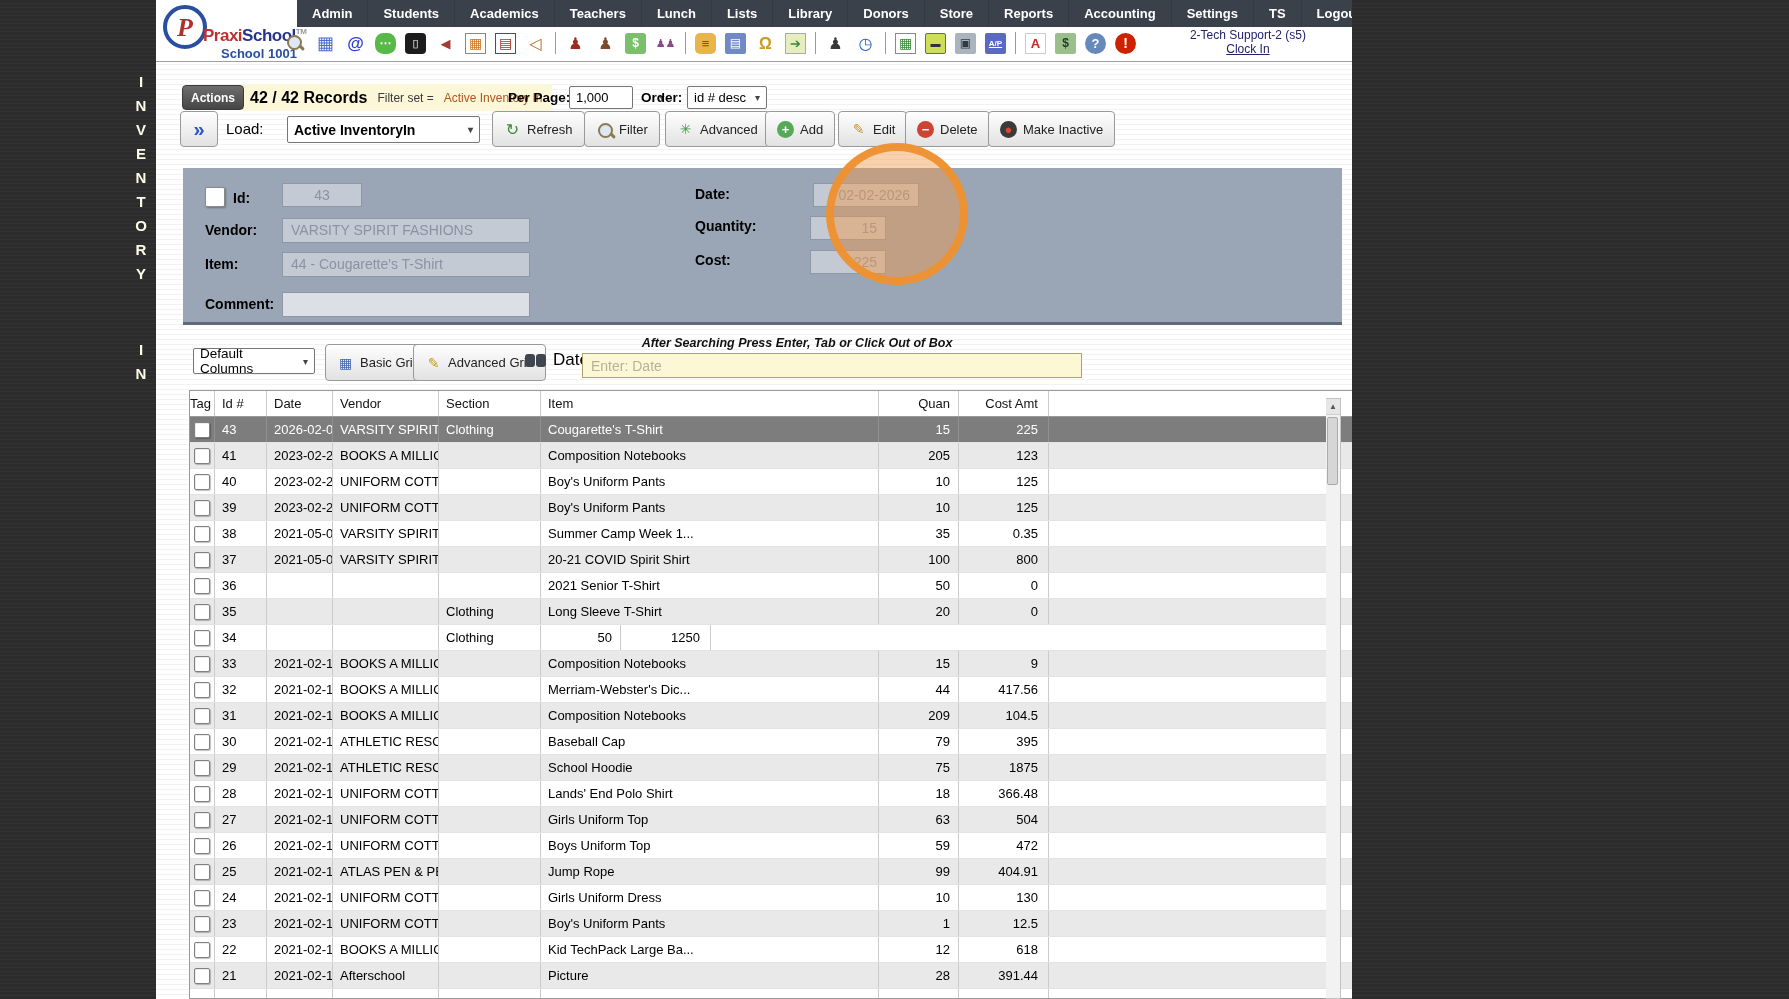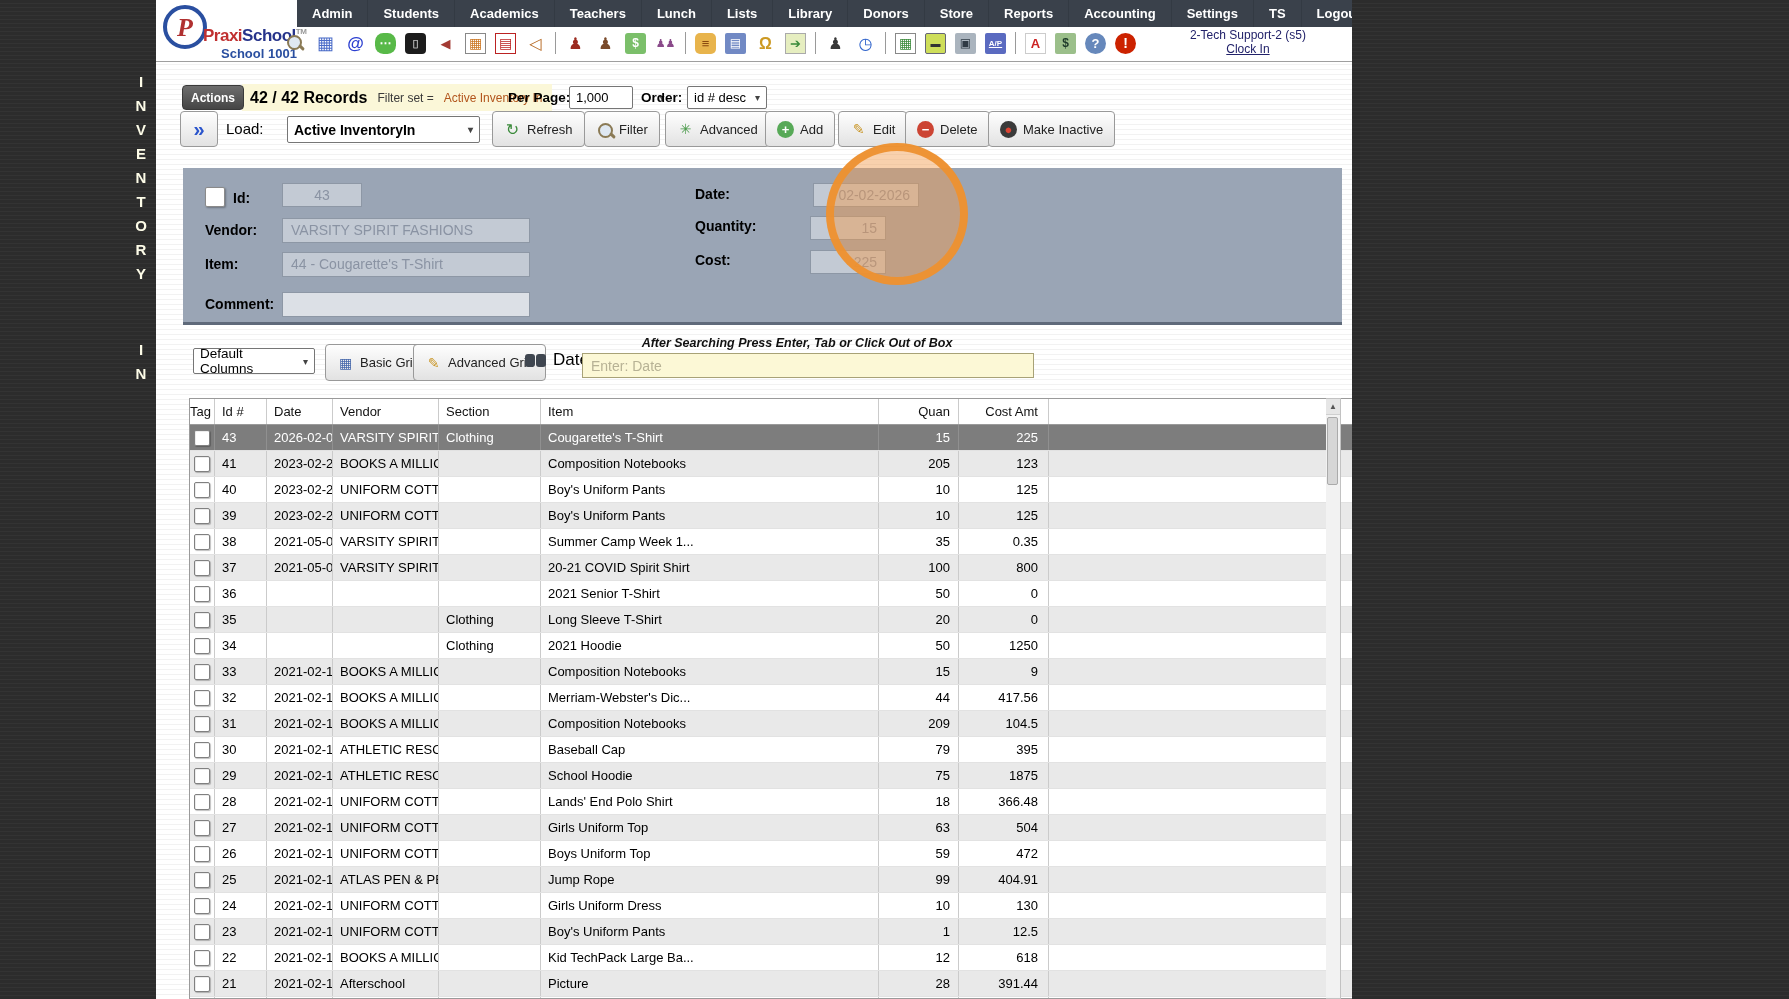--- a/index.html
+++ b/index.html
@@ -96,27 +96,27 @@
   
   .cols-sel { left:37px; top:348px; width:122px; height:26px; font-size:13.5px; }
   .gbtn { top:344px; height:37px; }
   .binoc { position:absolute; left:368px; top:352px; width:24px; height:16px; }
   .binoc::before, .binoc::after { content:""; position:absolute; top:2px; width:10px; height:13px;
     background:#3f4650; border-radius:3px; }
   .binoc::before{ left:1px; } .binoc::after{ left:12px; }
   .date-lbl { position:absolute; left:397px; top:344px; font-size:17px; color:#000; height:32px; line-height:32px; }
   .hint { position:absolute; left:426px; top:336px; width:430px; text-align:center;
     font-style:italic; font-weight:bold; font-size:12.5px; color:#111; white-space:nowrap; }
-  .search-inp { position:absolute; left:426px; top:353px; width:452px; height:25px;
+  .search-inp { position:absolute; left:426px; top:353px; width:500px; height:25px;
     background:#fcf8d6; border:1px solid #a8a277; font-size:14px; color:#6a6a55;
     padding:0 8px; font-family:"Liberation Sans",sans-serif; }
   .search-inp::placeholder { color:#b7b295; opacity:1; }
 
   
-  .grid { position:absolute; left:33px; top:398px; width:1225px; bottom:0;
+  .grid { position:absolute; left:33px; top:390px; width:1225px; bottom:0;
     border:1px solid #9a9a9a; background:#fff; overflow:hidden; }
   .ghead { display:flex; height:26px; border-bottom:1px solid #9a9a9a; background:#fff;
     font-size:13px; color:#111; }
   .gc { border-right:1px solid #cbcbcb; height:100%; line-height:25px; padding-left:7px;
     overflow:hidden; white-space:nowrap; }
   .c0{width:25px; padding-left:0;} .c1{width:52px;} .c2{width:66px;} .c3{width:106px;}
   .c4{width:102px;} .c5{width:338px;} .c6{width:80px; text-align:right; padding-right:8px;}
   .c7{width:90px; text-align:right; padding-right:10px;} .c8{flex:1; border-right:none;}
   .trow { display:flex; height:26px; font-size:13px; color:#000; border-bottom:1px solid #e2e2e2;
     background:#fff; cursor:pointer; }
@@ -417,21 +417,20 @@
           <div class="gc c8"></div>
         </div>
         <div class="trow">
           <div class="gc c0 cbwrap">
             <div class="cb"></div>
           </div>
           <div class="gc c1">34</div>
           <div class="gc c2"></div>
           <div class="gc c3"></div>
           <div class="gc c4">Clothing</div>
-          <div class="gc c5">2021 Hoodie</div>
           <div class="gc c6">50</div>
           <div class="gc c7">1250</div>
           <div class="gc c8"></div>
         </div>
         <div class="trow">
           <div class="gc c0 cbwrap">
             <div class="cb"></div>
           </div>
           <div class="gc c1">33</div>
           <div class="gc c2">2021-02-15</div>

